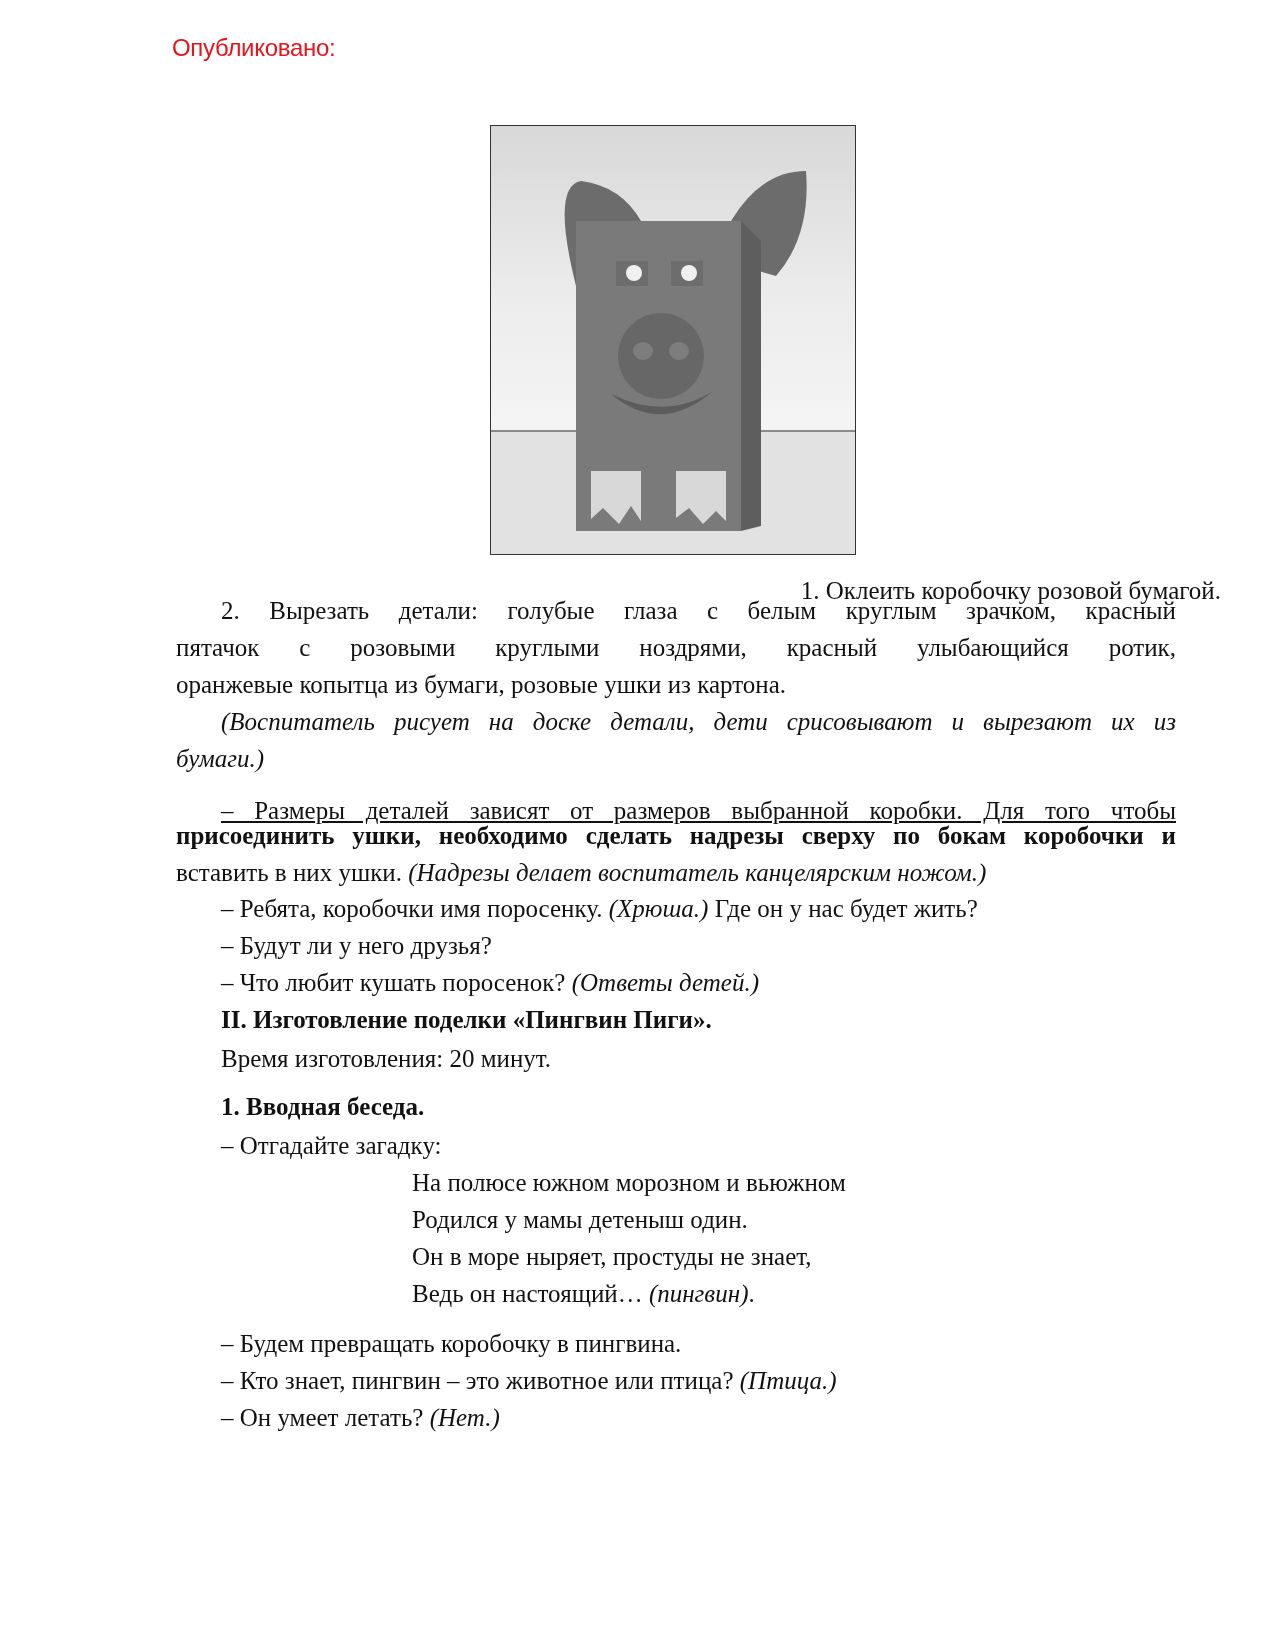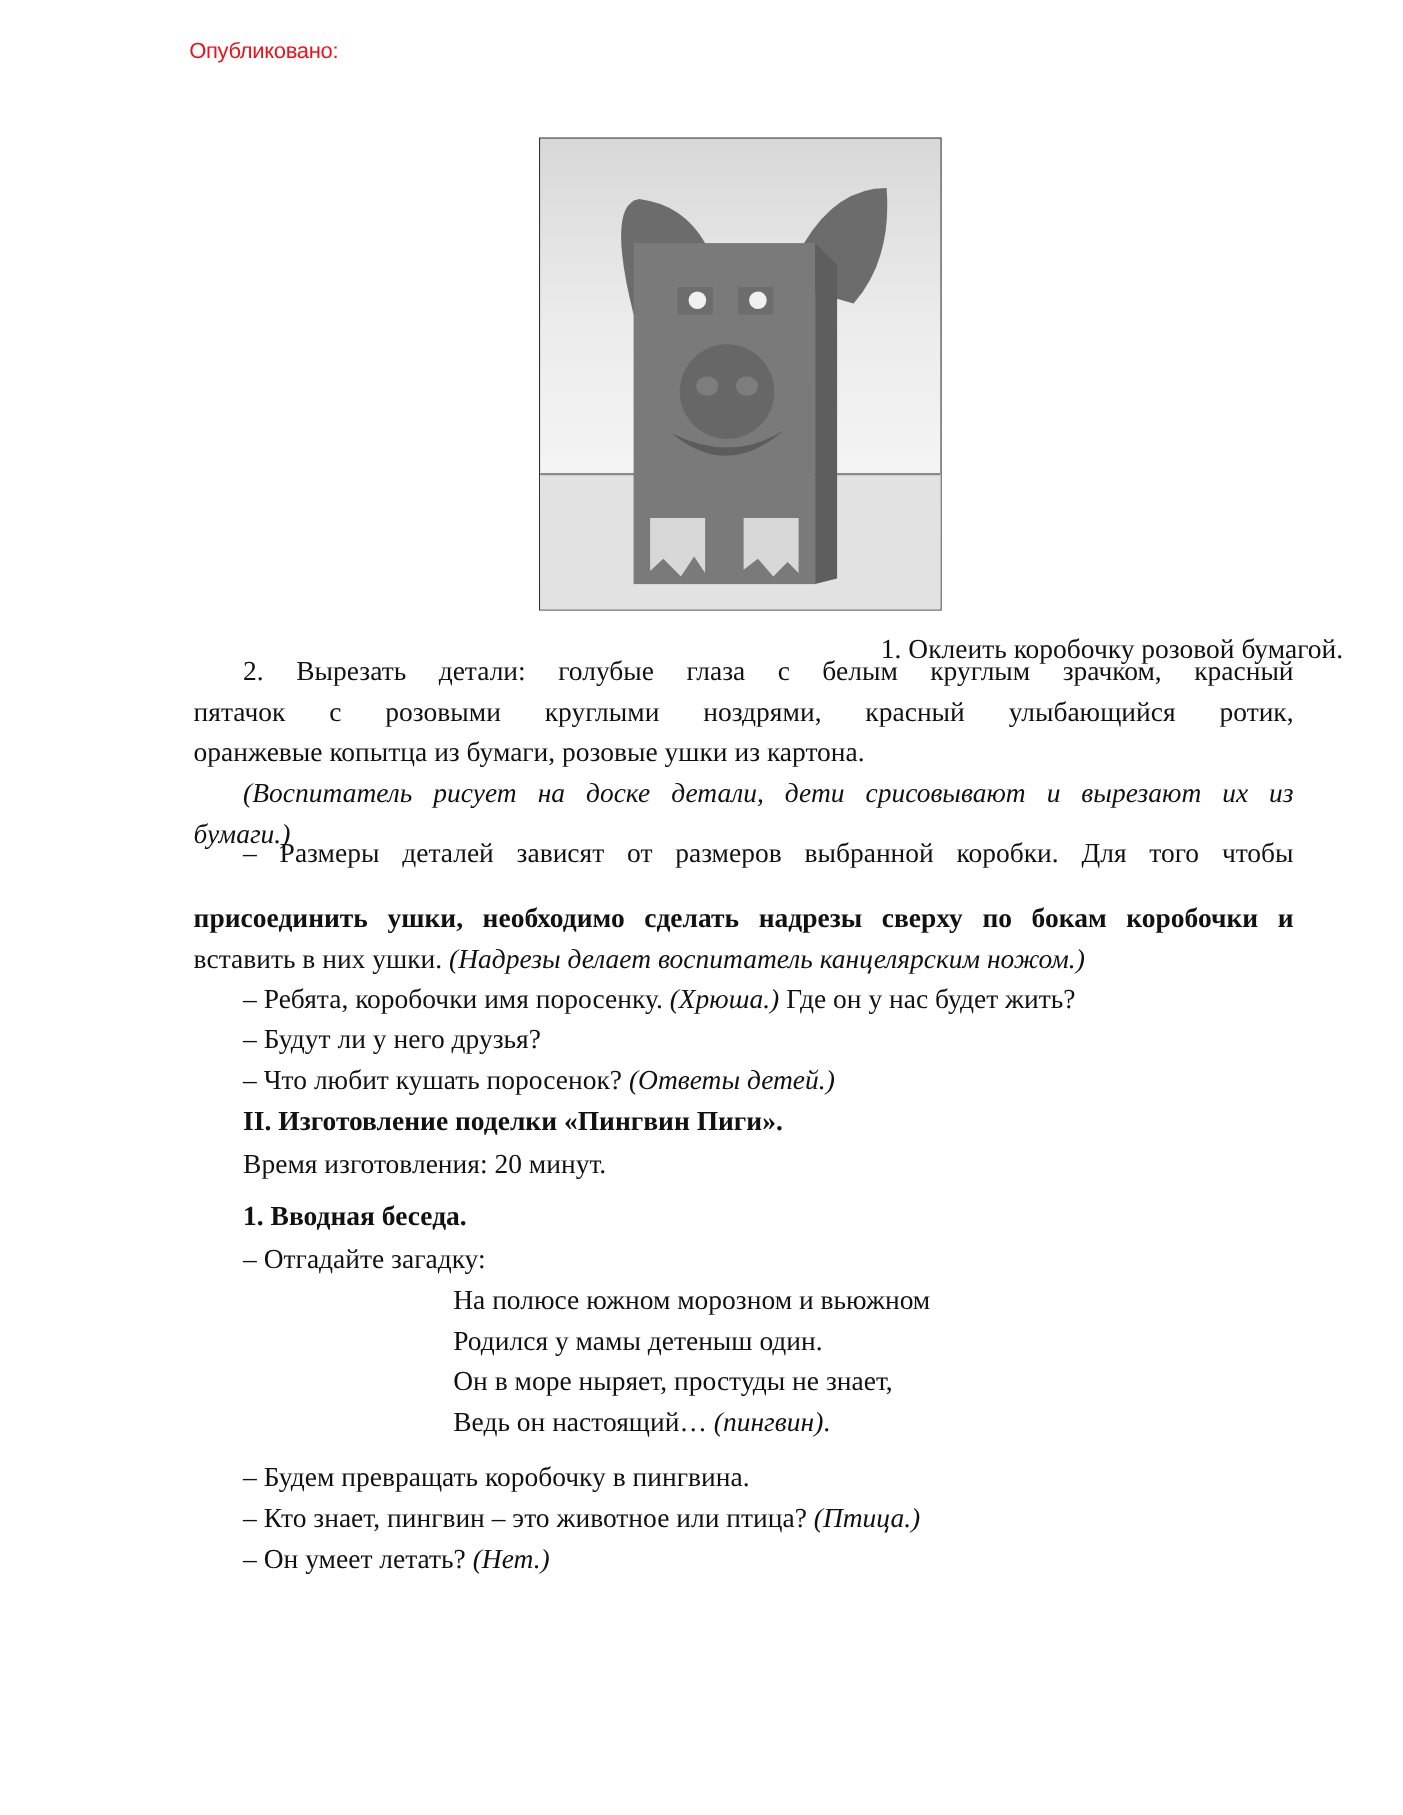--- a/index.html
+++ b/index.html
@@ -1,19 +1,19 @@
 <!DOCTYPE html>
 <html><head>
 <meta charset="utf-8">
 <style>
   html, body { margin:0; padding:0; background:#ffffff; }
   body { width:1275px; height:1650px; position:relative; overflow:hidden;
          font-family:"Liberation Serif", serif; color:#111; }
   .hdr { position:absolute; left:172px; top:32px; color:#e8141c;
-         font-family:"Liberation Sans", sans-serif; font-size:20px; line-height:31px; letter-spacing:-0.3px; }
+         font-family:"Liberation Sans", sans-serif; font-size:24px; line-height:31px; letter-spacing:-0.3px; }
   .photo { position:absolute; left:490px; top:125px; width:366px; height:430px;
            border:1.5px solid #333; box-sizing:border-box; overflow:hidden;
            background:linear-gradient(180deg,#d8d8d8 0%,#ececec 40%,#f4f4f4 70%,#cfcfcf 100%); }
   .body-text { position:absolute; left:176px; width:1000px; font-size:25px; line-height:38px; }
   .line { position:absolute; white-space:nowrap; }
   .ind { left:221px; }
   .just { text-align:justify; text-align-last:justify; }
   .it { font-style:italic; }
   .b { font-weight:bold; }
 </style>
@@ -45,21 +45,21 @@
   </svg>
 </div>
 
 <div>
   <div class="line body-text ind" style="top:572px;text-align:right;">1. Оклеить коробочку розовой бумагой.</div>
   <div class="line body-text ind just" style="top:592px; width:955px;">2. Вырезать детали: голубые глаза с белым круглым зрачком, красный</div>
   <div class="line body-text just" style="top:629px; width:1000px;">пятачок с розовыми круглыми ноздрями, красный улыбающийся ротик,</div>
   <div class="line body-text" style="top:666px;">оранжевые копытца из бумаги, розовые ушки из картона.</div>
   <div class="line body-text ind it just" style="top:703px; width:955px;">(Воспитатель рисует на доске детали, дети срисовывают и вырезают их из</div>
   <div class="line body-text it" style="top:740px;">бумаги.)</div>
-  <div class="line body-text ind just" style="top:758px; width:955px;">– Размеры деталей зависят от размеров выбранной коробки. Для того чтобы</div>
+  <div class="line body-text ind just" style="top:792px; width:955px;text-decoration:underline;">– Размеры деталей зависят от размеров выбранной коробки. Для того чтобы</div>
   <div class="line body-text just" style="top:817px; width:1000px;font-weight:bold;">присоединить ушки, необходимо сделать надрезы сверху по бокам коробочки и</div>
   <div class="line body-text" style="top:854px;"><span>вставить в них ушки. </span><span class="it">(Надрезы делает воспитатель канцелярским ножом.)</span></div>
   <div class="line body-text ind" style="top:890px;"><span>– Ребята, коробочки имя поросенку. </span><span class="it">(Хрюша.)</span><span> Где он у нас будет жить?</span></div>
   <div class="line body-text ind" style="top:927px;">– Будут ли у него друзья?</div>
   <div class="line body-text ind" style="top:964px;"><span>– Что любит кушать поросенок? </span><span class="it">(Ответы детей.)</span></div>
   <div class="line body-text ind b" style="top:1001px;">II. Изготовление поделки «Пингвин Пиги».</div>
   <div class="line body-text ind" style="top:1040px;">Время изготовления: 20 минут.</div>
   <div class="line body-text ind b" style="top:1088px;">1. Вводная беседа.</div>
   <div class="line body-text ind" style="top:1127px;">– Отгадайте загадку:</div>
   <div class="line body-text" style="top:1164px; left:412px;">На полюсе южном морозном и вьюжном</div>

